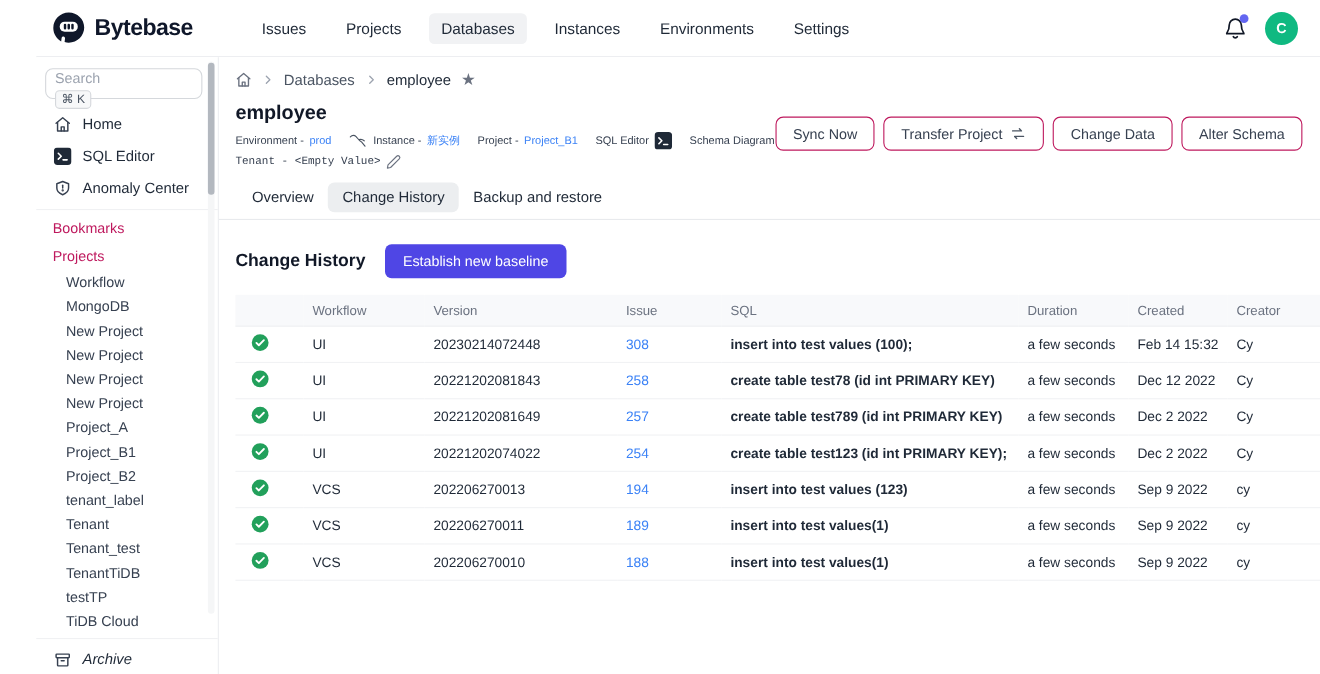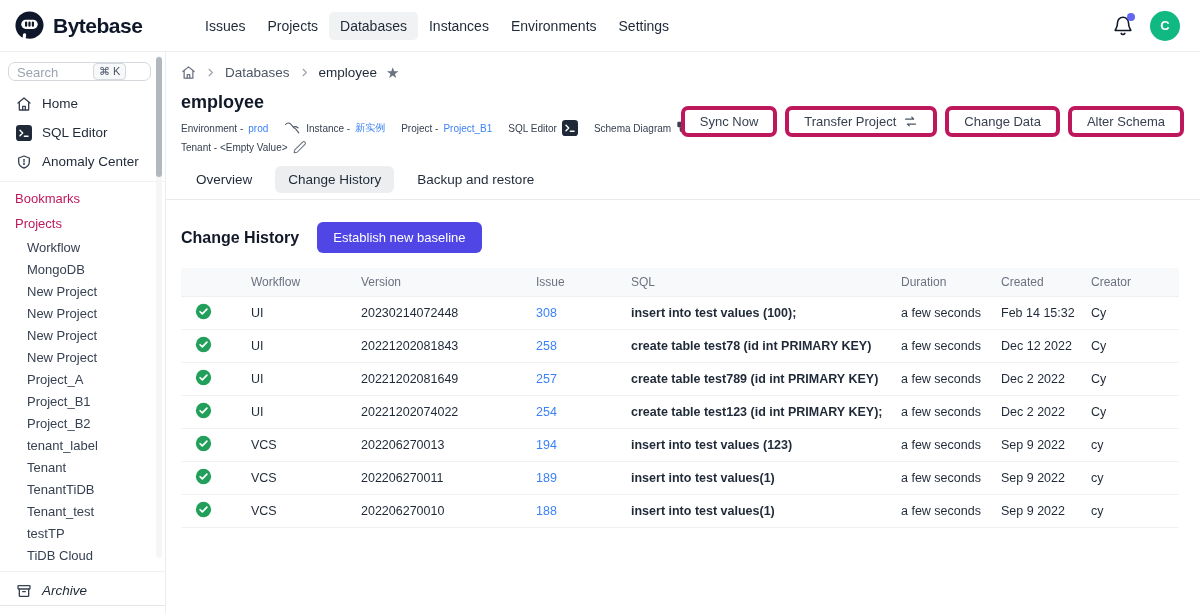--- a/index.html
+++ b/index.html
@@ -1,37 +1,37 @@
 <!DOCTYPE html>
 <html><head>
 <meta charset="utf-8">
 <style>
   * { box-sizing: border-box; margin: 0; padding: 0; }
   html,body { width:1200px; height:613px; overflow:hidden; }
   body { font-family: "Liberation Sans", sans-serif; background:#fff; color:#1f2937; }
-  .app { width:1200px; height:613px; display:flex; flex-direction:column; }
+  .app { width:1200px; height:613px; display:flex; flex-direction:column;padding-left:33px; }
 
   
   .topbar { height:52px; flex:0 0 52px; display:flex; align-items:center; padding:0 20px 0 14px; border-bottom:1px solid #ebedf0; background:#fff; }
   .brand { display:flex; align-items:center; gap:8px; width:162px; }
   .brand-name { font-size:21px; font-weight:800; color:#0f172a; letter-spacing:-0.5px; }
-  .main-nav { display:flex; align-items:flex-end; margin-left:18px; }
+  .main-nav { display:flex; align-items:flex-end; gap:14px; margin-left:18px; }
   .nav-item { font-size:14px; color:#1f2937; padding:6px 11px; border-radius:5px; cursor:pointer; text-decoration:none; }
   .nav-item.active { background:#f1f2f4; }
   .topbar-right { margin-left:auto; display:flex; align-items:center; gap:16px; }
   .bell-wrap { position:relative; width:22px; height:22px; }
   .bell-dot { position:absolute; top:-2px; right:-1px; width:8px; height:8px; border-radius:50%; }
   .avatar { width:30px; height:30px; border-radius:50%; display:flex; align-items:center; justify-content:center; color:#fff; font-size:13px; font-weight:700; }
 
   
   .layout { flex:1; display:flex; min-height:0; }
 
   
   .sidebar { width:166px; flex:0 0 166px; border-right:1px solid #ebedf0; position:relative; display:flex; flex-direction:column; padding-top:8px; background:#fff; }
-  .search-box { margin:2px 14px 8px 8px; height:28px; border:1px solid #d5d8dc; border-radius:7px; display:flex; align-items:flex-end; padding:0 5px 0 8px; gap:4px; background:#fff; }
+  .search-box { margin:2px 14px 8px 8px; height:28px; border:1px solid #d5d8dc; border-radius:7px; display:flex; align-items:flex-start; padding:0 5px 0 8px; gap:4px; background:#fff;flex-direction:column; }
   .search-box input { border:none; outline:none; width:72px; font-size:13px; font-family:"Liberation Sans",sans-serif; color:#374151; background:transparent; }
   .search-box input::placeholder { color:#9ca3af; }
   .kbd-badge { font-size:11px; color:#4b5563; border:1px solid #d5d8dc; border-radius:4px; padding:1px 5px; background:#f7f8f9; white-space:nowrap; }
   .side-item { display:flex; align-items:center; gap:10px; padding:6px 8px 6px 16px; font-size:13.5px; color:#1f2937; cursor:pointer; height:29px; }
   .side-icon { width:16px; height:16px; display:flex; align-items:center; justify-content:center; }
   .side-divider { border-top:1px solid #f0f1f3; margin:5px 0 4px 0; }
   .section-label { font-size:13px; color:#be185d; padding:5px 8px 5px 15px; }
   .project-item { font-size:13px; color:#374151; padding:4px 8px 4px 27px; height:22px; cursor:pointer; white-space:nowrap; overflow:hidden; }
   .archive-block { margin-top:auto;font-style:italic; }
   .plan-block { border-top:1px solid #e5e7eb; padding:7px 8px 6px 8px; font-size:13.5px; font-weight:500; color:#1f2937; }
@@ -41,24 +41,24 @@
   
   .main { flex:1; min-width:0; position:relative; padding:10px 17px 0 15px; background:#fff; }
   .breadcrumb { display:flex; align-items:center; gap:9px; height:20px; }
   .crumb-link { font-size:13.5px; color:#4b5563; cursor:pointer; }
   .crumb-current { font-size:13.5px; color:#1f2937; }
   .crumb-star { color:#6b7280; font-size:15px; line-height:1; cursor:pointer; }
   .page-title { margin-top:10px; font-size:18px; font-weight:700; color:#111827; }
   .meta-row { display:flex; align-items:center; gap:16px; margin-top:7px; font-size:10px; color:#374151; }
   .meta-item { display:flex; align-items:center; gap:5px; white-space:nowrap; }
   .meta-link { color:#3b82f6; cursor:pointer; }
-  .meta-row2 { margin-top:4px; }
+  .meta-row2 { margin-top:4px;font-family:Liberation Mono, monospace; }
   .page-actions { position:absolute; top:54px; right:16px; display:flex; gap:8px; }
-  .action-btn { display:flex; align-items:center; gap:7px; background:#fff; border:4px solid #be185d; border-radius:7px; padding:0 15px; height:31px; font-size:13px; color:#374151; font-family:"Liberation Sans",sans-serif; cursor:pointer; }
-  .tabs-wrap { margin:12px -17px 0 -15px; padding:0 17px 6px 17px; display:flex; gap:10px; align-items:center; border-bottom:1px solid #e8eaed; }
+  .action-btn { display:flex; align-items:center; gap:7px; background:#fff; border:1px solid #be185d; border-radius:7px; padding:0 15px; height:31px; font-size:13px; color:#374151; font-family:"Liberation Sans",sans-serif; cursor:pointer; }
+  .tabs-wrap { margin:12px -17px 0 -15px; padding:0 17px 6px 17px; display:flex; align-items:center; border-bottom:1px solid #e8eaed; }
   .tab { font-size:13.5px; color:#1f2937; padding:6px 13px; border-radius:6px; cursor:pointer; white-space:nowrap; }
   .tab.active { background:#eceef0; }
   .section-head { margin-top:22px; display:flex; align-items:center; gap:18px; }
   .section-title { font-size:16px; font-weight:700; color:#111827; }
   .primary-btn { color:#fff; border:none; border-radius:6px; padding:8px 16px; font-size:13px; font-family:"Liberation Sans",sans-serif; cursor:pointer; }
 
   
   .history-table { margin-top:15px; width:998px; border-collapse:collapse; table-layout:fixed; }
   .history-table thead th { background:#f8f9fb; font-size:12px; font-weight:400; color:#6b7280; text-align:left; padding:7px 8px; border-bottom:1px solid #eef0f2; white-space:nowrap; }
   .history-table tbody td { padding:6px 8px; font-size:12.5px; border-bottom:1px solid #f1f2f4; white-space:nowrap; overflow:hidden; vertical-align:middle; height:29px; }
@@ -153,22 +153,22 @@
           <div class="project-item">MongoDB</div>
           <div class="project-item">New Project</div>
           <div class="project-item">New Project</div>
           <div class="project-item">New Project</div>
           <div class="project-item">New Project</div>
           <div class="project-item">Project_A</div>
           <div class="project-item">Project_B1</div>
           <div class="project-item">Project_B2</div>
           <div class="project-item">tenant_label</div>
           <div class="project-item">Tenant</div>
+          <div class="project-item">Tenant_test</div>
           <div class="project-item">TenantTiDB</div>
-          <div class="project-item">Tenant_test</div>
           <div class="project-item">testTP</div>
           <div class="project-item">TiDB Cloud</div>
         </div>
       <div class="archive-block">
         <div class="side-divider"></div>
         <div class="side-item">
           <span class="side-icon">
             <svg viewBox="0 0 24 24" width="16" height="16" fill="none" stroke="#374151" stroke-width="2" stroke-linecap="round" stroke-linejoin="round">
                 <rect x="3" y="4" width="18" height="5" rx="1"></rect>
                 <path d="M5 9v10a1 1 0 0 0 1 1h12a1 1 0 0 0 1-1V9"></path>

